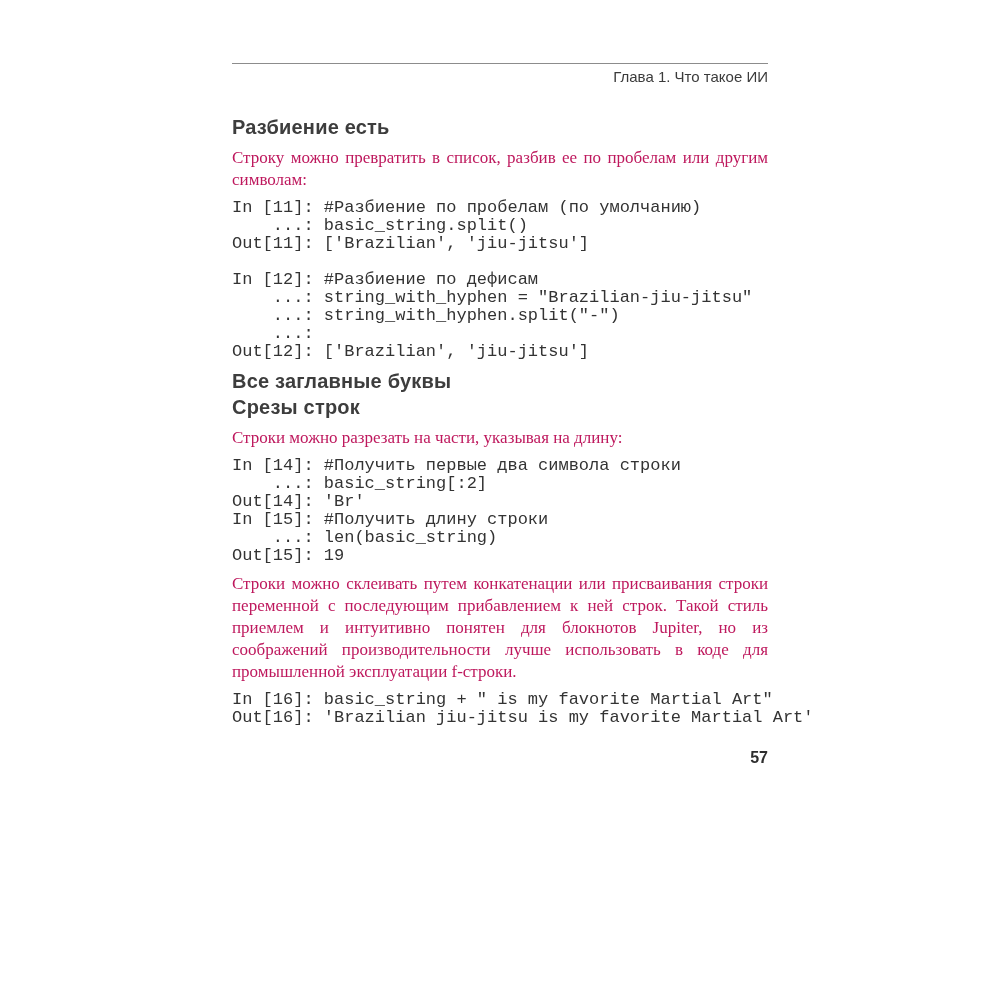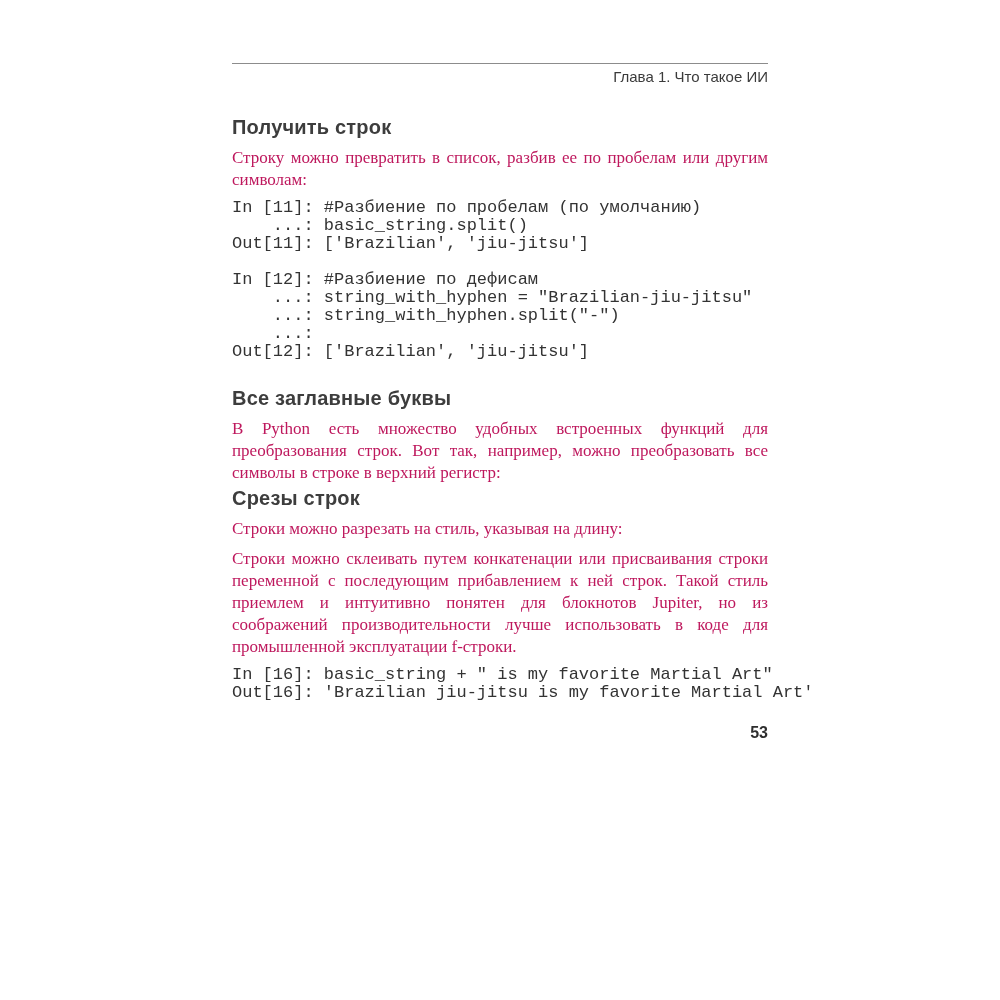--- a/index.html
+++ b/index.html
@@ -29,21 +29,21 @@
   .chapter-header {
     margin-top: 4px;
     text-align: right;
     font-family: "Liberation Sans", "DejaVu Sans", sans-serif;
     font-size: 15px;
     line-height: 18px;
     color: #3b3b3b;
   }
   .section { margin: 0; }
   .section-1 { margin-top: 29px; }
-  .section-2 { margin-top: 25px; }
+  .section-2 { margin-top: 8px; }
   .section-3 { margin-top: 2px; }
   .section-4 { margin-top: 8px; }
   h2.section-heading {
     margin: 0;
     font-family: "Liberation Sans", "DejaVu Sans", sans-serif;
     font-size: 20px;
     line-height: 24px;
     font-weight: 600;
     color: #3d3d3d;
     letter-spacing: 0.2px;
@@ -76,45 +76,50 @@
 </head>
 <body>
 
 <div class="page">
   <div class="content">
 
     <div class="header-rule"></div>
     <div class="chapter-header">Глава 1. Что такое ИИ</div>
 
     <div class="section section-1">
-      <h2 class="section-heading">Получить строк</h2>
+      <h2 class="section-heading">Разбиение есть</h2>
       <p class="body-text">Строку можно превратить в список, разбив ее по пробелам или другим символам:</p>
       <pre class="code-block">In [11]: #Разбиение по пробелам (по умолчанию)
     ...: basic_string.split()
 Out[11]: ['Brazilian', 'jiu-jitsu']
 
 In [12]: #Разбиение по дефисам
     ...: string_with_hyphen = "Brazilian-jiu-jitsu"
     ...: string_with_hyphen.split("-")
     ...:
 Out[12]: ['Brazilian', 'jiu-jitsu']</pre>
     </div>
 
     <div class="section section-2">
       <h2 class="section-heading">Все заглавные буквы</h2>
-      <p class="body-text">В Python есть множество удобных встроенных функций для преобразования строк. Вот так, например, можно преобразовать все символы в строке в верхний регистр:</p>
     </div>
 
     <div class="section section-3">
       <h2 class="section-heading">Срезы строк</h2>
-      <p class="body-text">Строки можно разрезать на стиль, указывая на длину:</p>
+      <p class="body-text">Строки можно разрезать на части, указывая на длину:</p>
+      <pre class="code-block">In [14]: #Получить первые два символа строки
+    ...: basic_string[:2]
+Out[14]: 'Br'
+In [15]: #Получить длину строки
+    ...: len(basic_string)
+Out[15]: 19</pre>
     </div>
 
     <div class="section section-4">
       <p class="body-text">Строки можно склеивать путем конкатенации или присваивания строки переменной с последующим прибавлением к ней строк. Такой стиль приемлем и интуитивно понятен для блокнотов Jupiter, но из соображений производительности лучше использовать в коде для промышленной эксплуатации f-строки.</p>
       <pre class="code-block">In [16]: basic_string + " is my favorite Martial Art"
 Out[16]: 'Brazilian jiu-jitsu is my favorite Martial Art'</pre>
     </div>
 
-    <div class="page-number">53</div>
+    <div class="page-number">57</div>
 
   </div>
 </div>
 
 </body></html>

